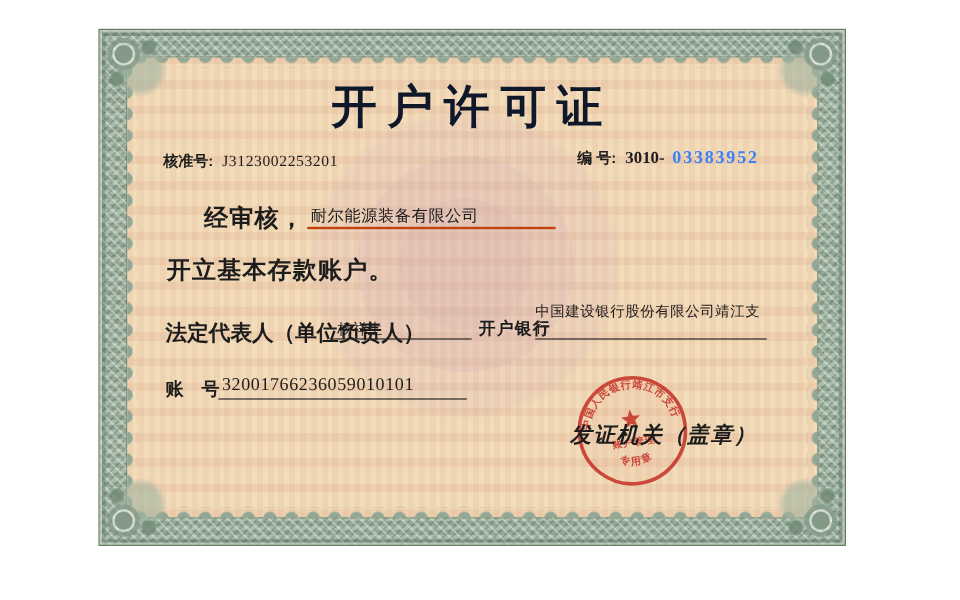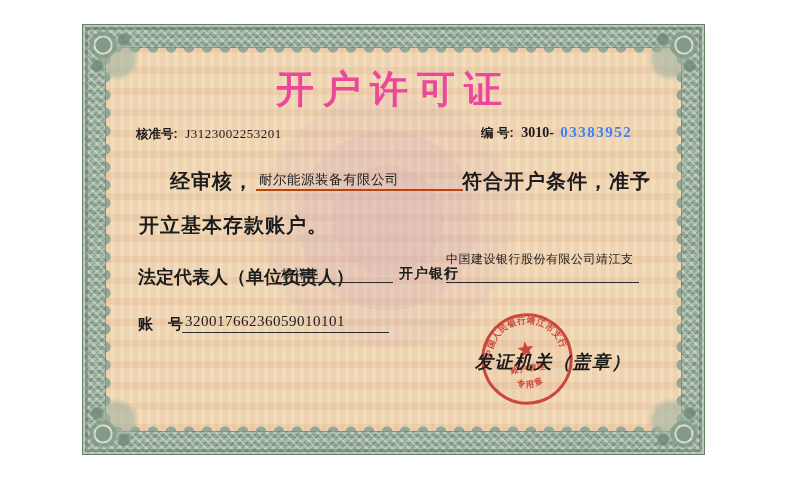--- a/index.html
+++ b/index.html
@@ -54,21 +54,21 @@
   .corner-tl{left:6px;top:6px;}
   .corner-tr{right:6px;top:6px;transform:scaleX(-1);}
   .corner-bl{left:6px;bottom:6px;transform:scaleY(-1);}
   .corner-br{right:6px;bottom:6px;transform:scale(-1,-1);}
 
   .content{position:absolute;inset:0;z-index:3;color:#1c1c1c;}
 
   .title{
     position:absolute;left:0;right:0;top:40px;text-align:center;
     font-family:"Liberation Serif",serif;font-weight:bold;
-    font-size:38px;letter-spacing:9px;color:#ec4899;
+    font-size:38px;letter-spacing:9px;color:#0f172a;
   }
   .meta-label{font-weight:bold;font-size:12.5px;}
   .approval{position:absolute;left:54px;top:102px;font-size:12.5px;}
   .approval .value{font-family:"Liberation Serif",serif;font-size:13px;letter-spacing:.5px;margin-left:4px;}
   .serial{position:absolute;left:399px;top:100px;font-size:12.5px;}
   .serial .prefix{font-family:"Liberation Serif",serif;font-weight:bold;font-size:14px;margin-left:4px;}
   .serial .number{color:#3b82f6;font-family:"Liberation Serif",serif;font-weight:bold;font-size:15px;letter-spacing:1.5px;margin-left:3px;}
 
   .big{font-weight:bold;font-size:20px;letter-spacing:1px;}
   .body-prefix{position:absolute;left:88px;top:144px;}
@@ -138,21 +138,20 @@
     </div>
 
     <div class="serial">
       <span class="meta-label">编 号:</span>
       <span class="prefix">3010-</span>
       <span class="number">03383952</span>
     </div>
 
     <span class="big body-prefix">经审核，</span>
     <span class="company">耐尔能源装备有限公司</span>
-    <span class="big body-suffix">符合开户条件，准予</span>
     <span class="big body-line2">开立基本存款账户。</span>
 
     <span class="rep-label">法定代表人（单位负责人）</span>
     <span class="rep-underline">杨祥生</span>
 
     <span class="bank-label">开户银行</span>
     <span class="bank-value">中国建设银行股份有限公司靖江支行</span>
 
     <span class="account-label">账　号</span>
     <span class="account-underline">32001766236059010101</span>

